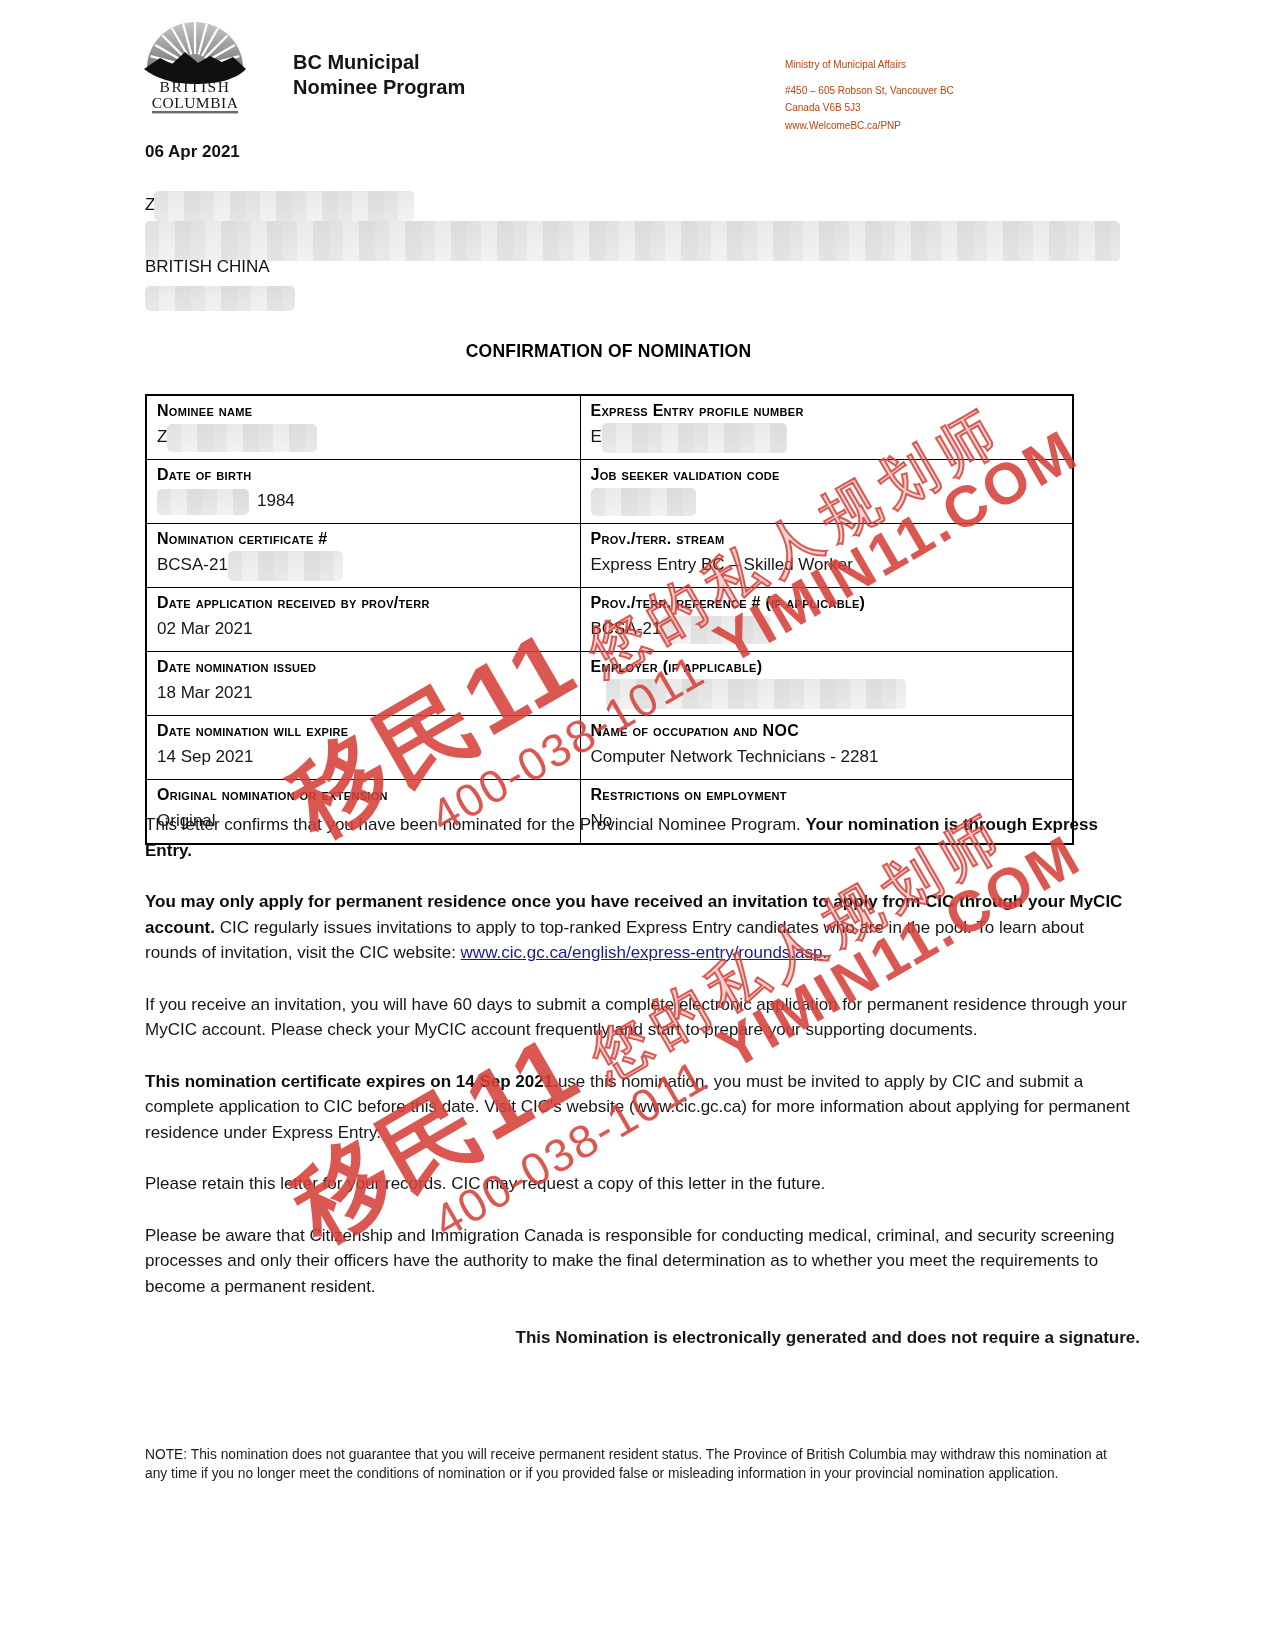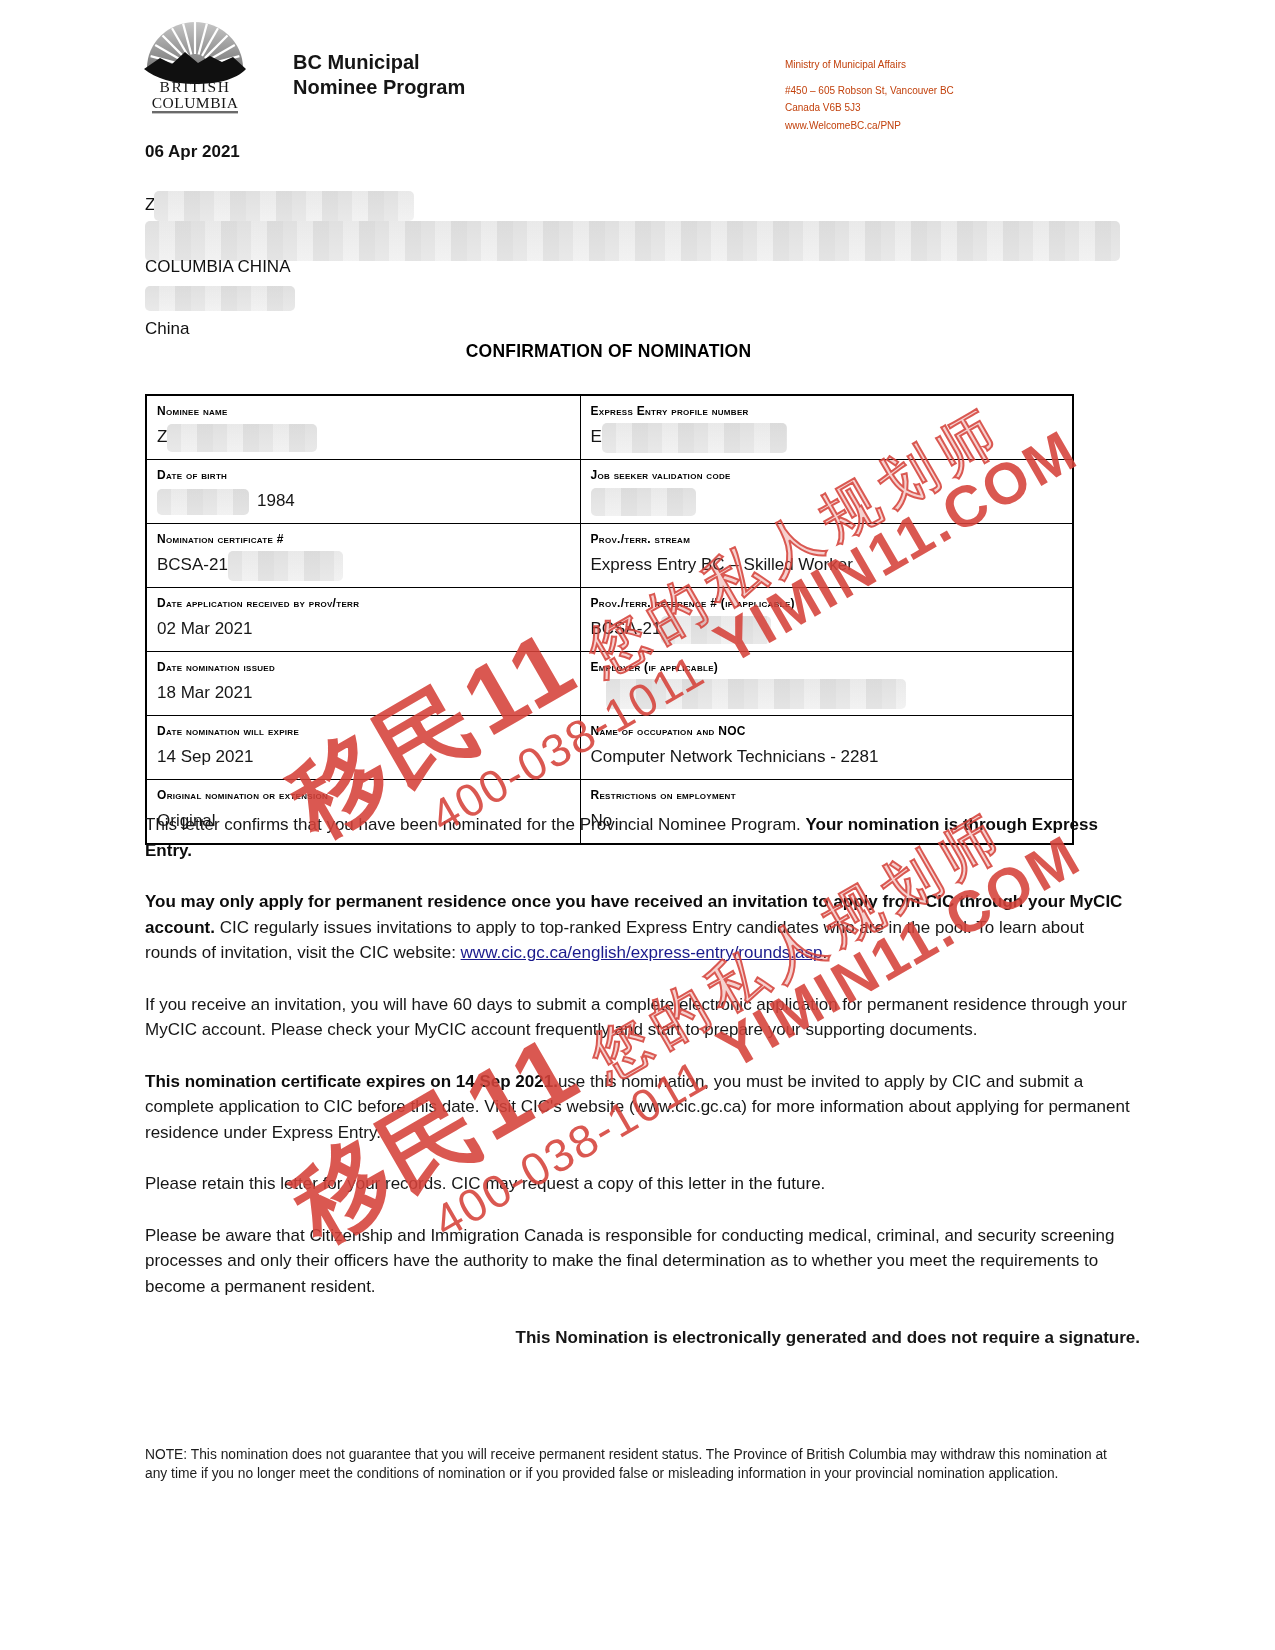--- a/index.html
+++ b/index.html
@@ -14,21 +14,21 @@
   .ministry .m-name{margin-bottom:8px;}
   
   .date-line{position:absolute;left:145px;top:142px;font-size:17px;font-weight:bold;}
   .recipient{position:absolute;left:145px;top:190px;font-size:17px;line-height:29px;}
   .recipient .row{height:31px;}
   .heading{position:absolute;left:145px;top:341px;width:927px;text-align:center;
     font-size:17.5px;font-weight:bold;letter-spacing:.2px;color:#000;}
   
   .nom-table{position:absolute;left:145px;top:394px;width:927px;border-collapse:collapse;border:2px solid #000;table-layout:fixed;}
   .nom-table td{border:1px solid #000;padding:3px 10px 4px 10px;height:56px;vertical-align:top;}
-  .cell-label{font-weight:700;font-variant:small-caps;font-size:12px;letter-spacing:.3px;line-height:24px;color:#000;}
+  .cell-label{font-weight:700;font-variant:small-caps;font-size:16px;letter-spacing:.3px;line-height:24px;color:#000;}
   .cell-value{font-size:17px;line-height:27px;color:#161616;}
   
   .body-copy{position:absolute;left:145px;top:812px;width:995px;font-size:17px;line-height:25.5px;color:#161616;}
   .body-copy p{margin:0 0 26px 0;}
   .body-copy strong{color:#0c0c0c;}
   .bold-para{font-weight:bold;text-align:right;}
   .doc-link{color:#1a1a8c;text-decoration:underline;cursor:pointer;}
   
   .footer-note{position:absolute;left:145px;top:1446px;width:975px;font-size:13.8px;line-height:18.5px;color:#1d1d1d;}
   
@@ -99,25 +99,24 @@
 
   <div class="date-line">06 Apr 2021</div>
 
   <div class="recipient">
     <div class="row">
       <span>ZI</span><span class="redact" style="width:260px;height:30px;margin-left:-6px;"></span>
     </div>
     <div class="row">
       <span class="redact" style="width:975px;height:40px;"></span>
     </div>
-    <div class="row">COLUMBIA CHINA</div>
+    <div class="row">BRITISH CHINA</div>
     <div class="row">
       <span class="redact" style="width:150px;height:25px;"></span>
     </div>
-    <div class="row">China</div>
   </div>
 
   <div class="heading">CONFIRMATION OF NOMINATION</div>
 
   <table class="nom-table">
     <colgroup>
         <col style="width:434px">
         <col style="width:493px">
       </colgroup>
     <tbody>

